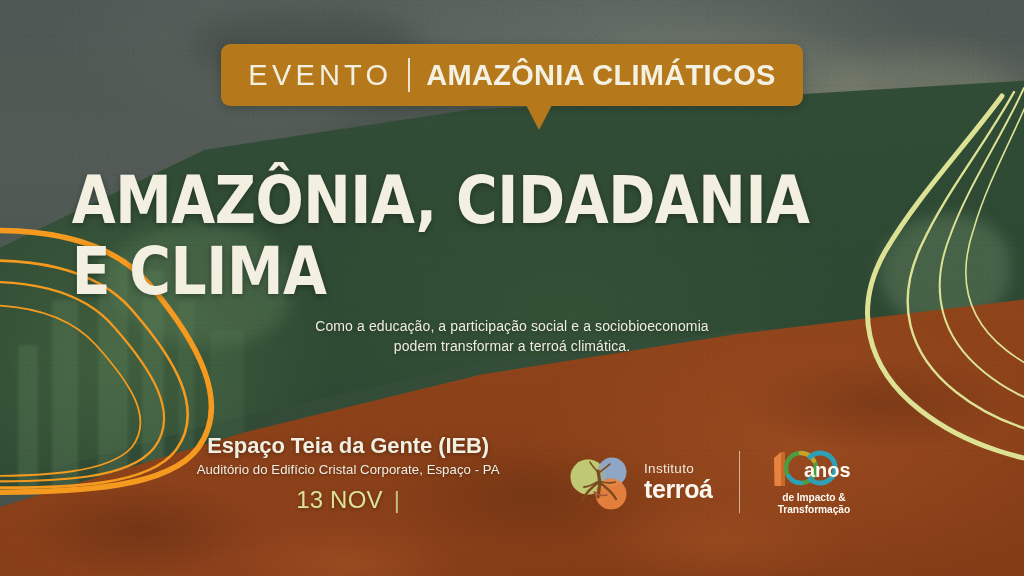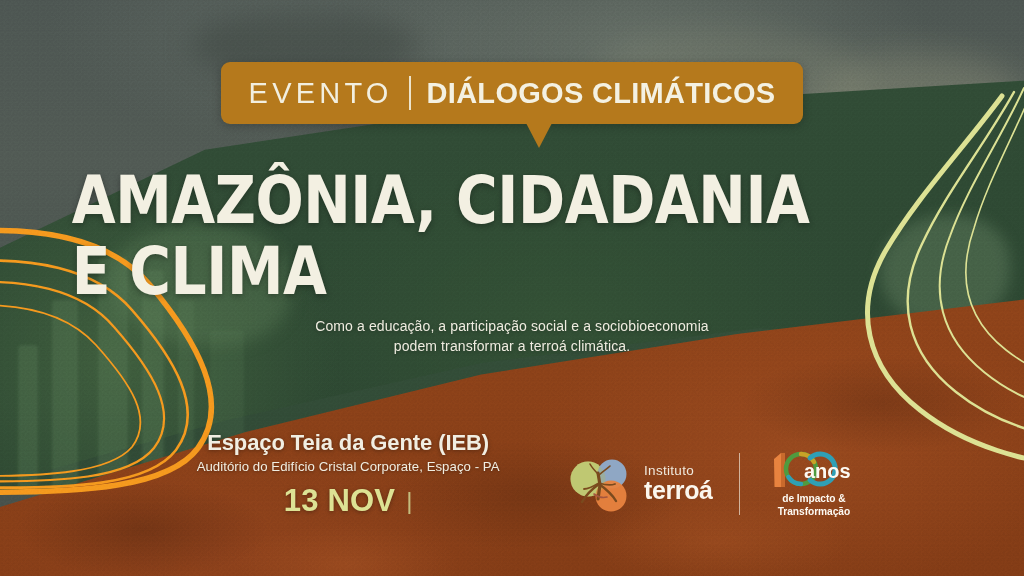--- a/index.html
+++ b/index.html
@@ -126,21 +126,21 @@
     mix-blend-mode: overlay;
   }
 
   
   .deco { position: absolute; inset: 0; pointer-events: none; }
 
   
   .banner-wrap {
     position: absolute;
     left: 50%;
-    top: 62px;
+    top: 44px;
     transform: translateX(-50%);
     width: 582px;
     z-index: 5;
     border-radius: 17px;
   }
   .banner {
     position: relative;
     background: #b5791c;
     border-radius: 9px;
     height: 62px;
@@ -251,22 +251,22 @@
   }
   .datetime {
     margin-top: 9px;
     display: flex;
     align-items: center;
     justify-content: center;
     gap: 11px;
     white-space: nowrap;
   }
   .date {
-    font-size: 31px;
-    font-weight: 700;
+    font-size: 24px;
+    font-weight: 400;
     color: #dde294;
     letter-spacing: .2px;
     text-shadow: 0 1px 4px rgba(0,0,0,.35);
   }
   .dt-sep { color: #cfd491; font-size: 24px; font-weight: 300; opacity:.85; }
   .time {
     font-size: 24px;
     font-weight: 400;
     color: #e4e8a6;
     text-shadow: 0 1px 4px rgba(0,0,0,.35);
@@ -379,21 +379,21 @@
                C 1034 372, 1066 382, 1086 384" stroke-width="1.6"></path>
     </g>
   </svg>
 
   <div class="grain"></div>
 
   <div class="banner-wrap">
     <div class="banner">
       <span class="banner-evento">EVENTO</span>
       <span class="banner-sep"></span>
-      <span class="banner-main">DIÁLOGOS CLIMÁTICOS</span>
+      <span class="banner-main">AMAZÔNIA CLIMÁTICOS</span>
     </div>
     <div class="banner-tail"></div>
   </div>
 
   <div class="title-block">
     <div class="title-line l1">AMAZÔNIA, CIDADANIA</div>
     <div class="title-line l2">E CLIMA</div>
   </div>
 
   <div class="subtitle">

